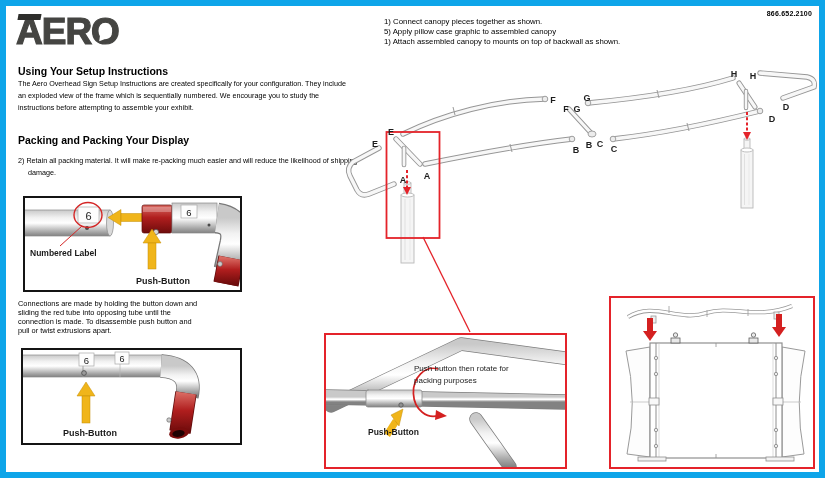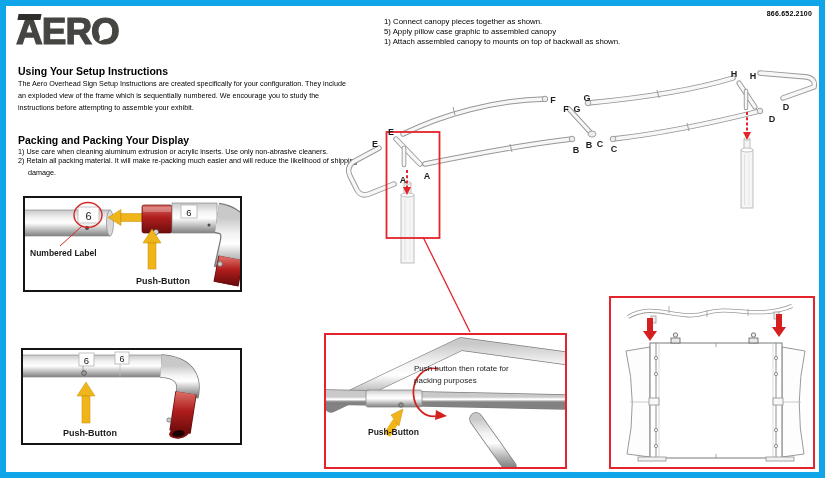--- a/index.html
+++ b/index.html
@@ -56,22 +56,22 @@
   <div class="logo">
     <span class="logo-text">AERO</span>
     <span class="logo-bar"></span>
     <span class="logo-tri"></span>
   </div>
   <div class="phone">866.652.2100</div>
 
   <div class="h-sec" style="top:59px;">Using Your Setup Instructions</div>
   <div class="body-t" style="top:72px; width:332px;">The Aero Overhead Sign Setup Instructions are created specifically for your configuration. They include an exploded view of the frame which is sequentially numbered. We encourage you to study the instructions before attempting to assemble your exhibit.</div>
   <div class="h-sec" style="top:128px;">Packing and Packing Your Display</div>
-  <div class="body-t" style="top:140px; width:332px;">1) Use care when cleaning aluminum extrusion or acrylic inserts. Use only non-abrasive cleaners.</div>
   <div class="body-t hang" style="top:149px; width:330px;">2) Retain all packing material. It will make re-packing much easier and will reduce the likelihood of shipping damage.</div>
+  <div class="body-t" style="top:294px; width:180px; font-size:7.4px; line-height:8.9px;">Connections are made by holding the button down and sliding the red tube into opposing tube until the connection is made. To disassemble push button and pull or twist extrusions apart.</div>
 
   <div class="steps">
     <div>1) Connect canopy pieces together as shown.</div>
     <div>5) Apply pillow case graphic to assembled canopy</div>
     <div>1) Attach assembled canopy to mounts on top of backwall as shown.</div>
   </div>
 
   <svg class="exploded" viewBox="335 40 490 300">
     <g stroke-linecap="round" fill="none">
 

